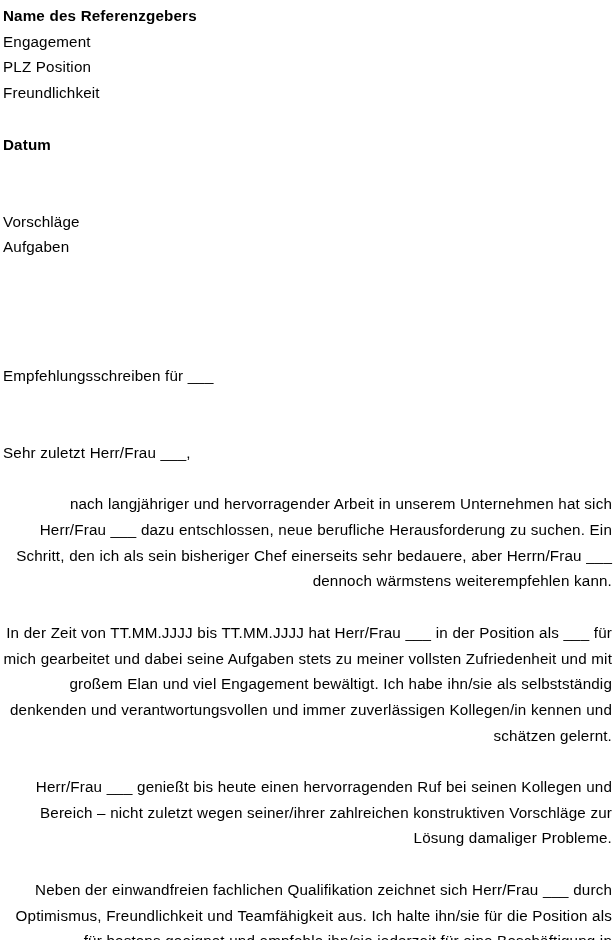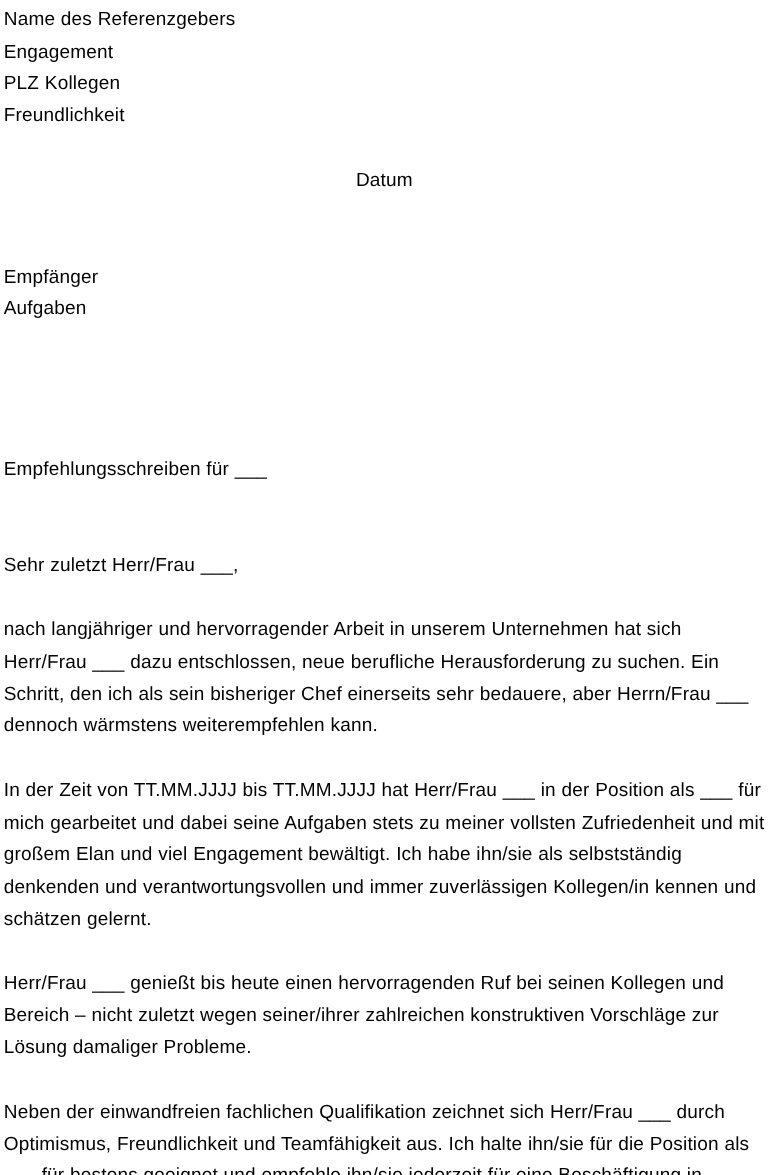--- a/index.html
+++ b/index.html
@@ -34,55 +34,55 @@
     line-height: 25.7px;
     color: #000000;
     letter-spacing: 0.01em;
     word-spacing: 0.01em;
     white-space: pre-wrap;
   }
   .line {
     white-space: pre;
   }
   .bold {
-    font-weight: normal;
+    font-weight: bold;
   }
   .right {
-    text-align: center;
+    text-align: left;
     display: block;
   }
   .spacer-1 { height: 25.7px; }
   .spacer-2 { height: 51.4px; }
   .spacer-4 { height: 102.8px; }
   .block-header { padding-top: 3px; }
   .addr-block .line { }
   .subject { font-weight: normal; }
-  .para { text-align: left; }
+  .para { text-align: right; }
 </style>
 </head>
 <body>
 
 <div class="page">
   <div class="doc">
 
     <div class="block-header">
       <div class="line bold">Name des Referenzgebers</div>
       <div class="line">Engagement</div>
-      <div class="line">PLZ Kollegen</div>
+      <div class="line">PLZ Position</div>
       <div class="line">Freundlichkeit</div>
     </div>
 
     <div class="line">&nbsp;</div>
 
     <div class="line bold right">Datum</div>
 
     <div class="spacer-2"></div>
 
     <div class="addr-block">
-      <div class="line">Empfänger</div>
+      <div class="line">Vorschläge</div>
       <div class="line">Aufgaben</div>
     </div>
 
     <div class="spacer-4"></div>
 
     <div class="line subject">Empfehlungsschreiben für ___</div>
 
     <div class="spacer-2"></div>
 
     <div class="line">Sehr zuletzt Herr/Frau ___,</div>

